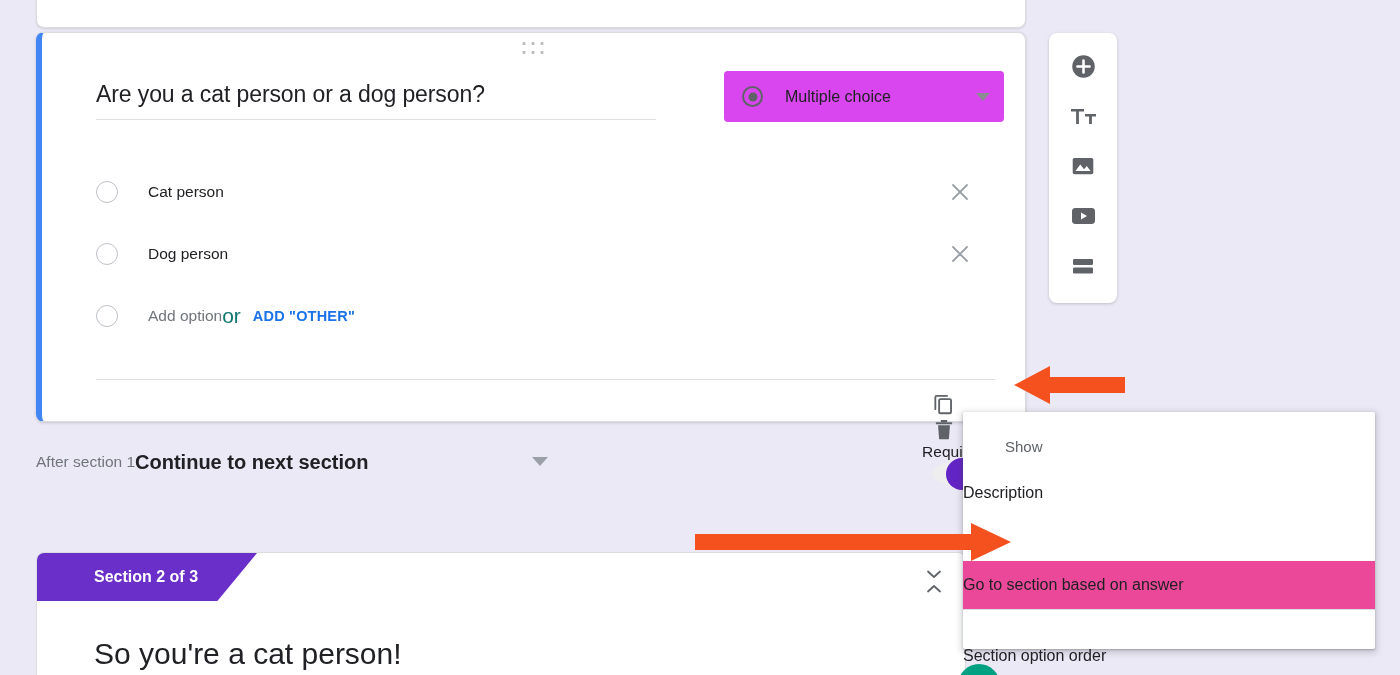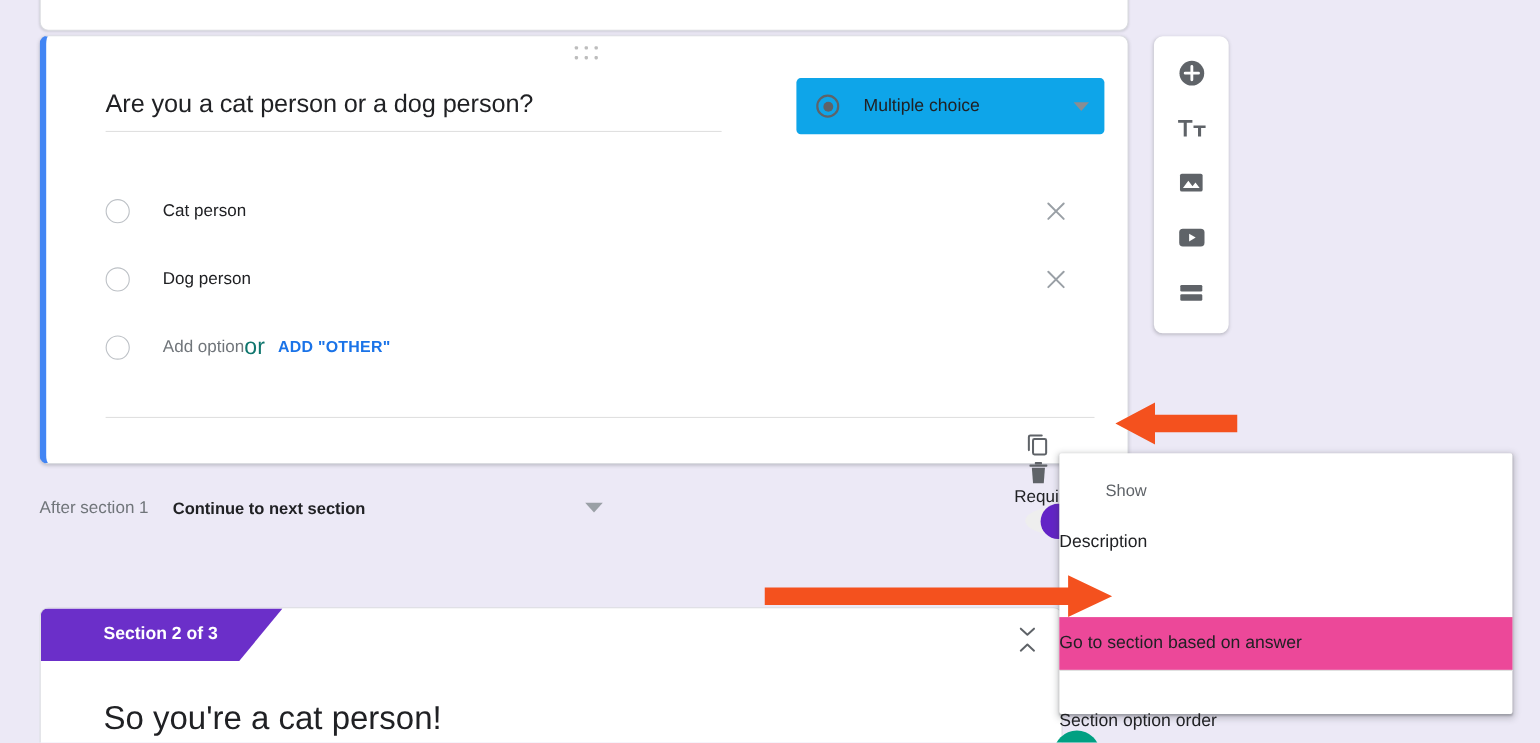--- a/index.html
+++ b/index.html
@@ -36,21 +36,21 @@
 
   .q-title-wrap { position: absolute; left: 54px; top: 48px; width: 560px; }
   .q-title {
     font-size: 23px; color: #202124; letter-spacing: -0.1px;
     padding-bottom: 11px; border-bottom: 1px solid #e0e0e0;
     white-space: nowrap;
   }
 
   .type-select {
     position: absolute; left: 682px; top: 38px; width: 280px; height: 51px;
-    background: #0ea5e9; border-radius: 4px;
+    background: #d946ef; border-radius: 4px;
     display: flex; align-items: center; padding: 0 14px 0 18px;
   }
   .type-select .radio-glyph {
     width: 21px; height: 21px; border-radius: 50%; border: 2.5px solid #5f6368;
     position: relative; flex: 0 0 auto;
   }
   .type-select .radio-glyph::after {
     content: ""; position: absolute; left: 50%; top: 50%;
     width: 9px; height: 9px; border-radius: 50%; background: #5f6368;
     transform: translate(-50%, -50%);
@@ -102,21 +102,21 @@
     margin-left: 10px; gap: 5px;
   }
   .kebab-wrap i { width: 5px; height: 5px; border-radius: 50%; background: #5f6368; display: block; }
 
   
   .after-row {
     position: absolute; left: 36px; top: 443px; width: 560px; height: 38px;
     display: flex; align-items: center;
   }
   .after-label { font-size: 15.5px; color: #70757a; }
-  .after-value { font-size: 15px; color: #202124; font-weight: bold; margin-left: 22px; }
+  .after-value { font-size: 20px; color: #202124; font-weight: bold; }
   .after-caret {
     position: absolute; left: 496px; top: 14px;
     width: 0; height: 0; border-left: 8px solid transparent; border-right: 8px solid transparent;
     border-top: 9px solid #9aa0a6;
   }
 
   
   .sec-card {
     position: absolute; left: 36px; top: 552px; width: 930px; height: 140px;
     background: #fff; border: 1px solid #dadce0; border-radius: 8px 8px 0 0;

